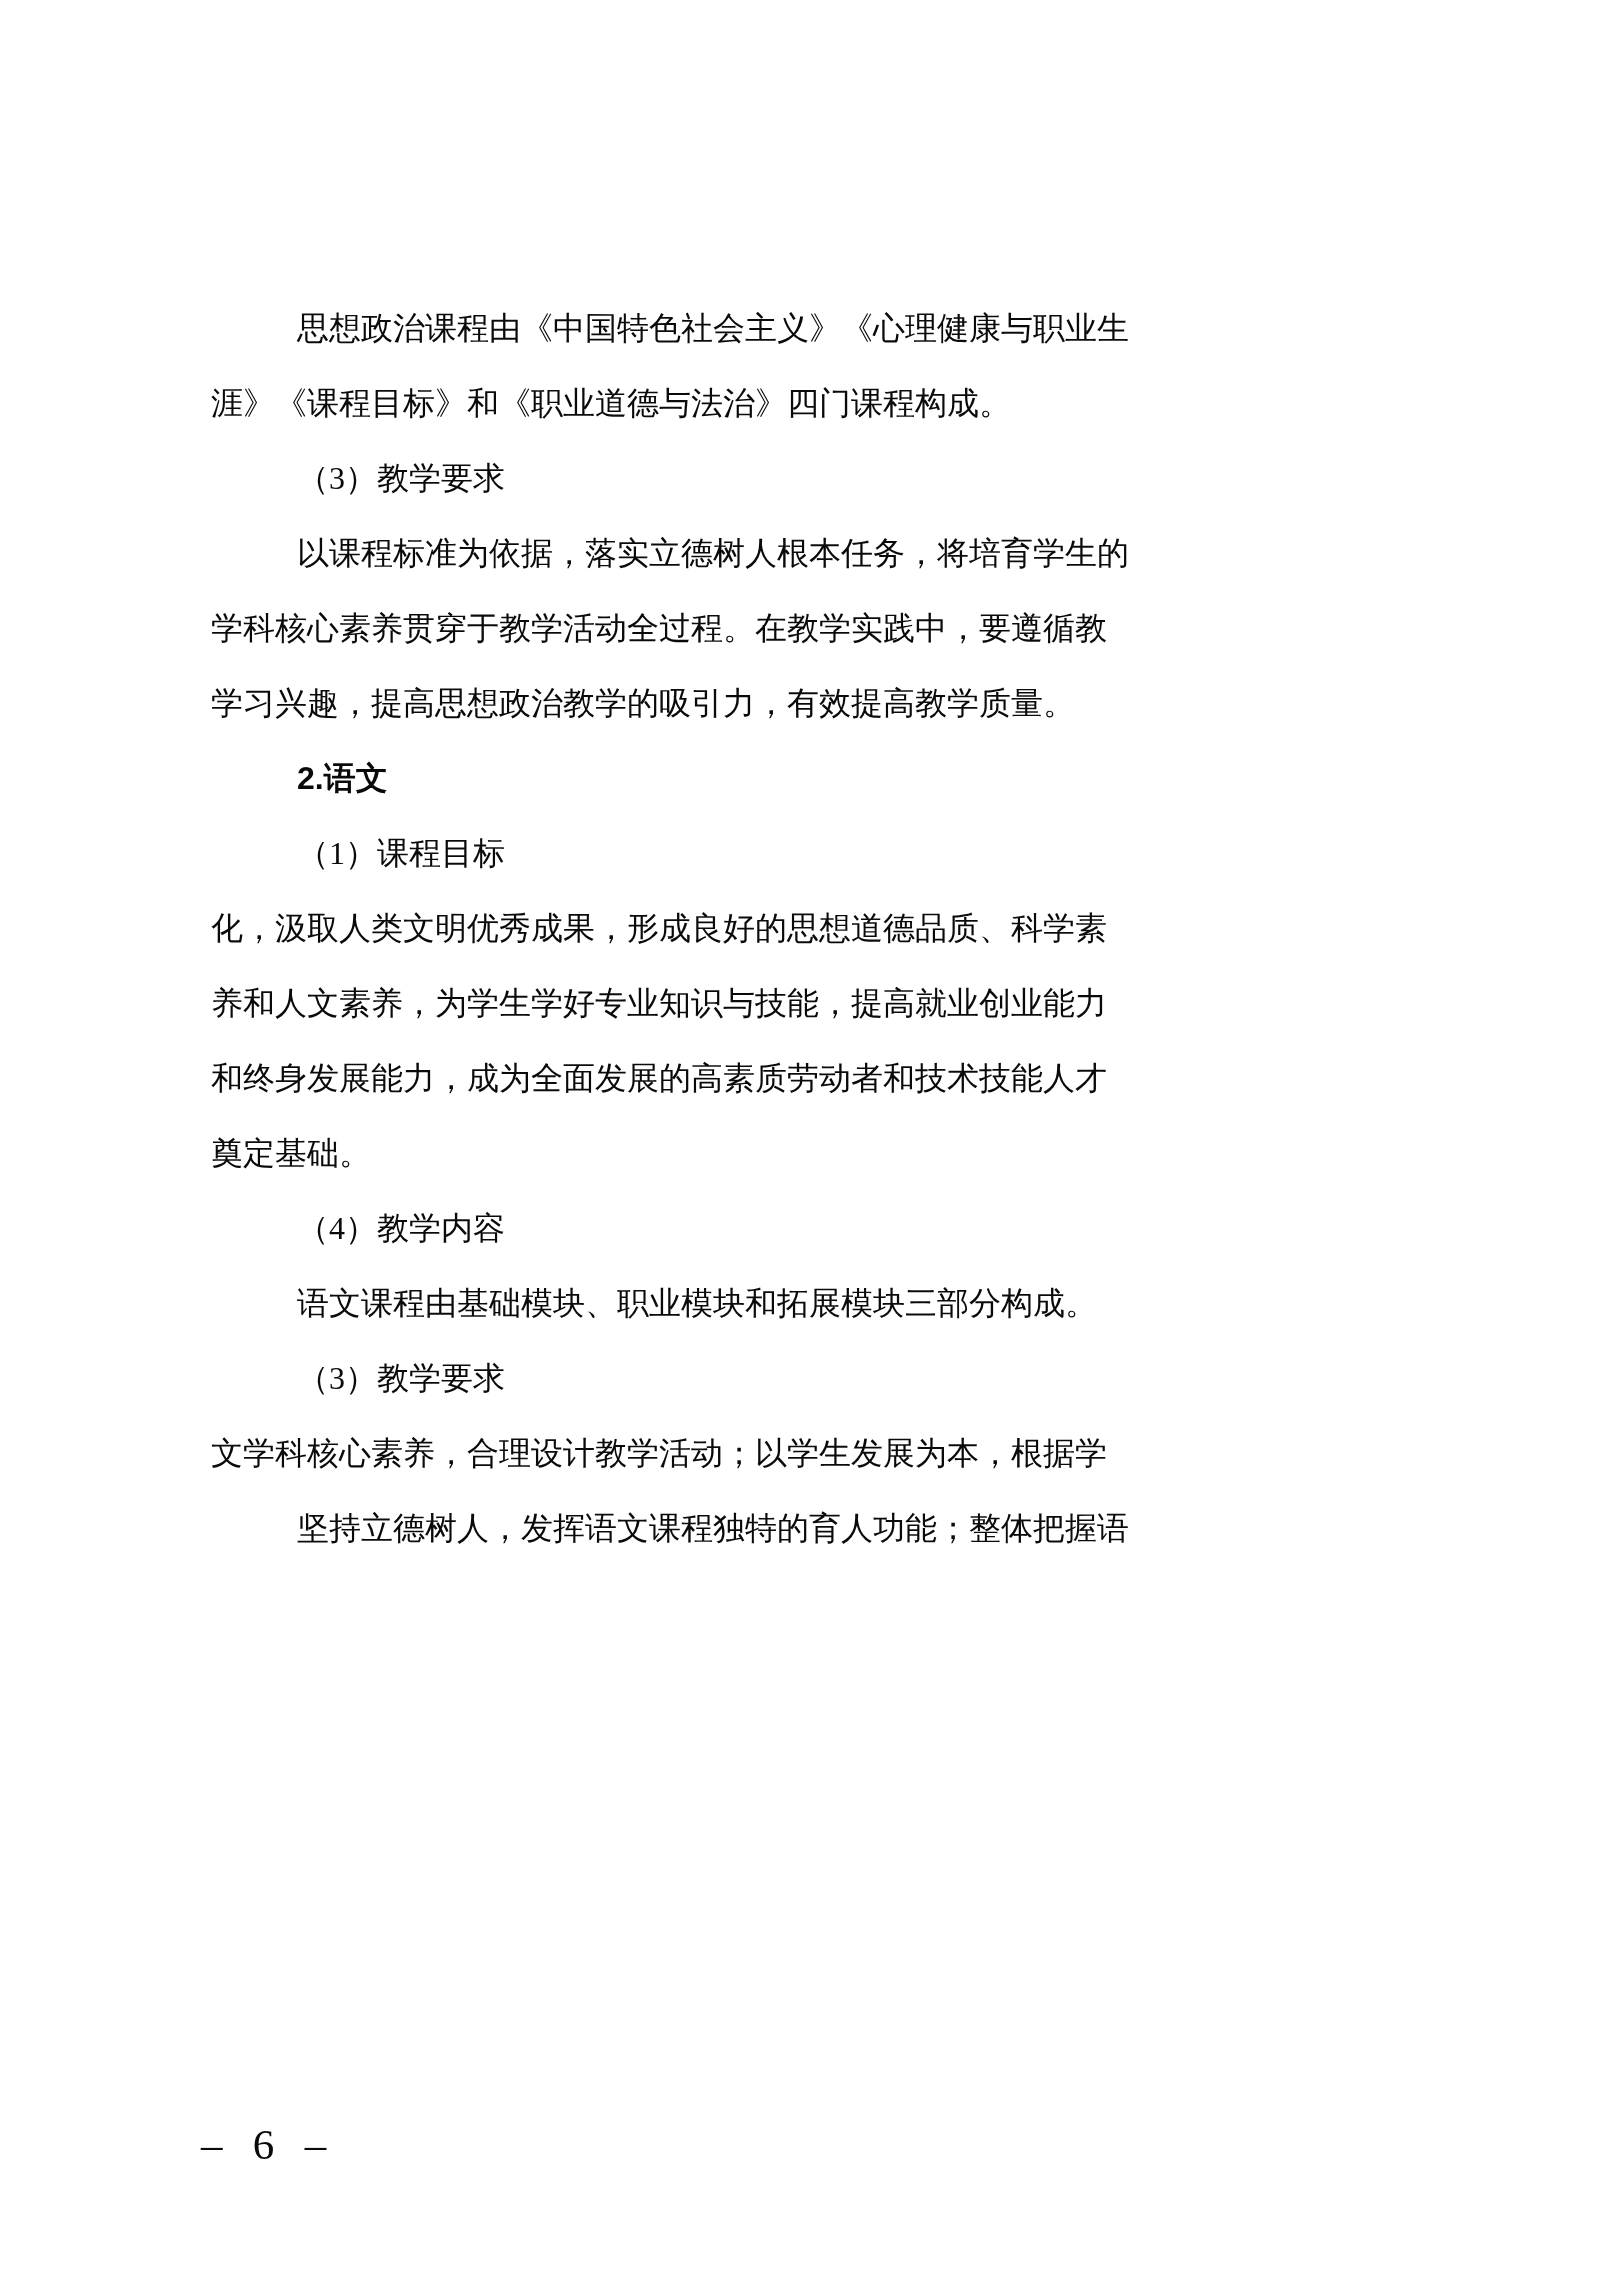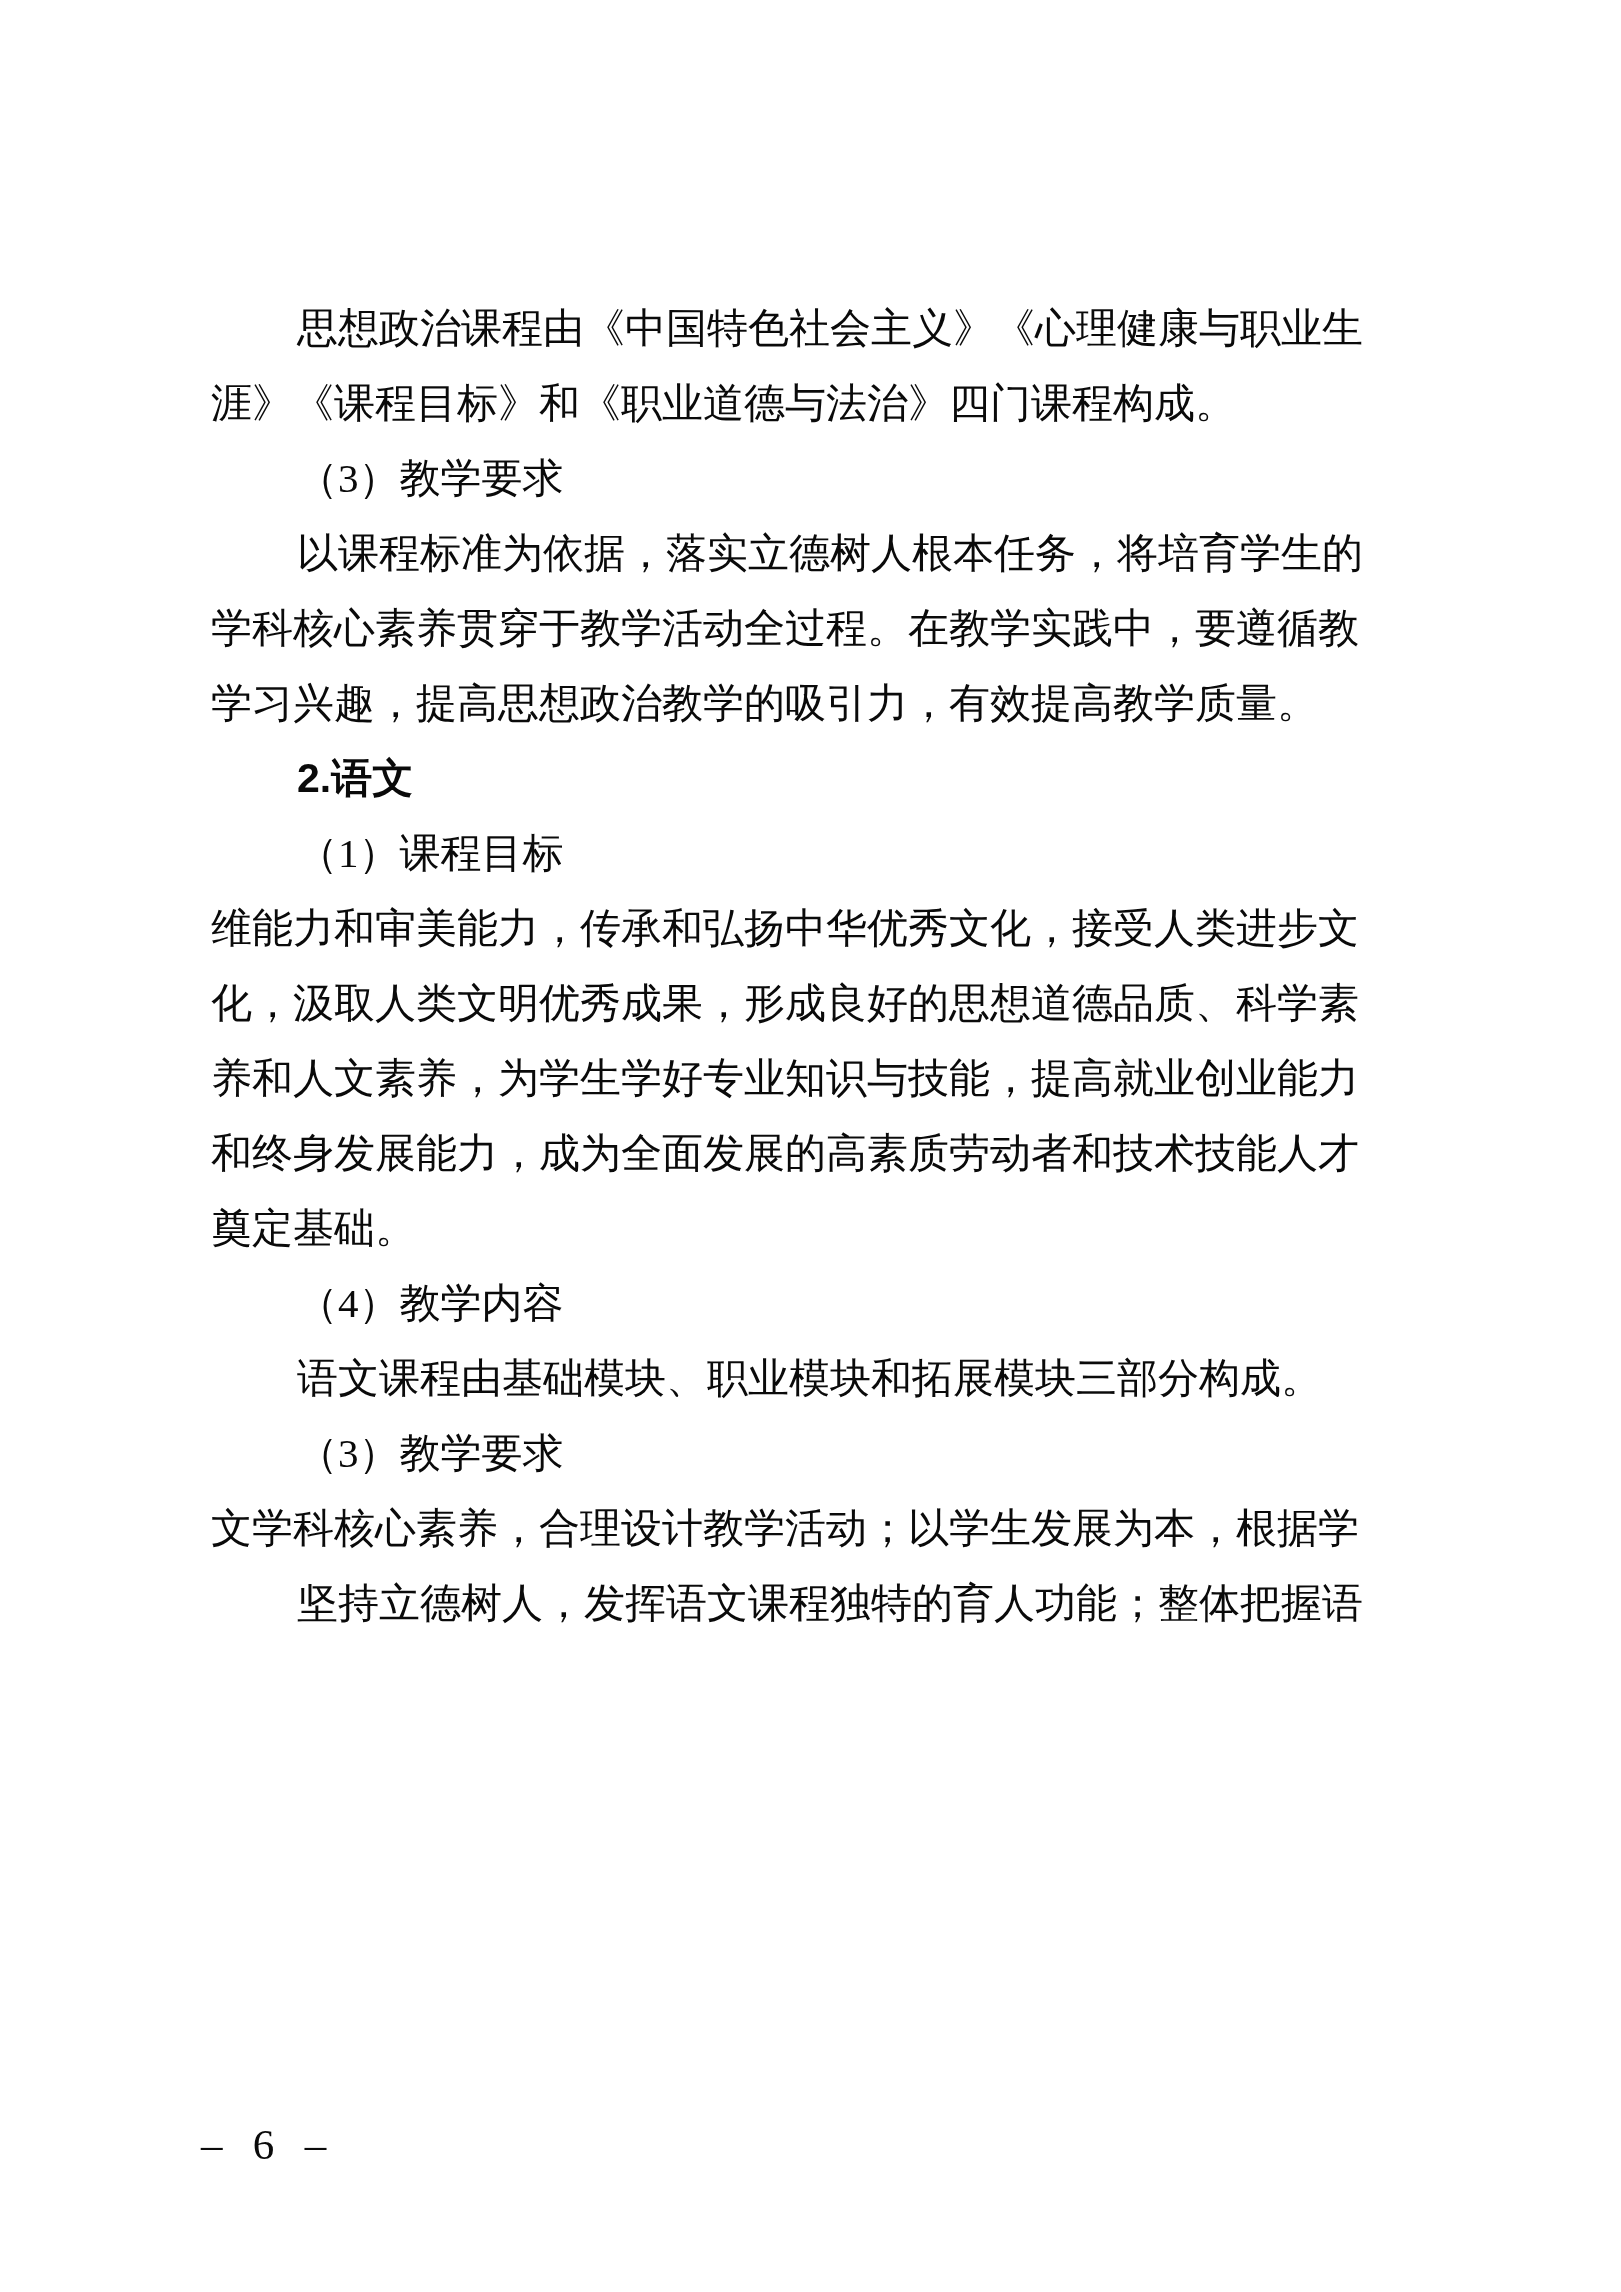--- a/index.html
+++ b/index.html
@@ -18,21 +18,21 @@
   }
   .text-block {
     position: absolute;
     left: 211px;
     top: 291px;
     width: 1202px;
   }
   .line {
     height: 75px;
     line-height: 75px;
-    font-size: 41px;
+    font-size: 32px;
     white-space: nowrap;
     letter-spacing: 0px;
   }
   .line.indent {
     padding-left: 86px;
   }
   .line.bold {
     font-weight: 700;
     font-family: "Liberation Sans", "DejaVu Sans", sans-serif;
   }
@@ -53,21 +53,20 @@
   <div class="text-block">
 
   <div class="line indent">思想政治课程由《中国特色社会主义》《心理健康与职业生</div>
       <div class="line">涯》《课程目标》和《职业道德与法治》四门课程构成。</div>
       <div class="line indent">（3）教学要求</div>
       <div class="line indent">以课程标准为依据，落实立德树人根本任务，将培育学生的</div>
       <div class="line">学科核心素养贯穿于教学活动全过程。在教学实践中，要遵循教</div>
       <div class="line">学习兴趣，提高思想政治教学的吸引力，有效提高教学质量。</div>
       <div class="line indent bold">2.语文</div>
       <div class="line indent">（1）课程目标</div>
-      <div class="line">维能力和审美能力，传承和弘扬中华优秀文化，接受人类进步文</div>
       <div class="line">化，汲取人类文明优秀成果，形成良好的思想道德品质、科学素</div>
       <div class="line">养和人文素养，为学生学好专业知识与技能，提高就业创业能力</div>
       <div class="line">和终身发展能力，成为全面发展的高素质劳动者和技术技能人才</div>
       <div class="line">奠定基础。</div>
       <div class="line indent">（4）教学内容</div>
       <div class="line indent">语文课程由基础模块、职业模块和拓展模块三部分构成。</div>
       <div class="line indent">（3）教学要求</div>
       <div class="line">文学科核心素养，合理设计教学活动；以学生发展为本，根据学</div>
       <div class="line indent">坚持立德树人，发挥语文课程独特的育人功能；整体把握语</div>
     </div>

